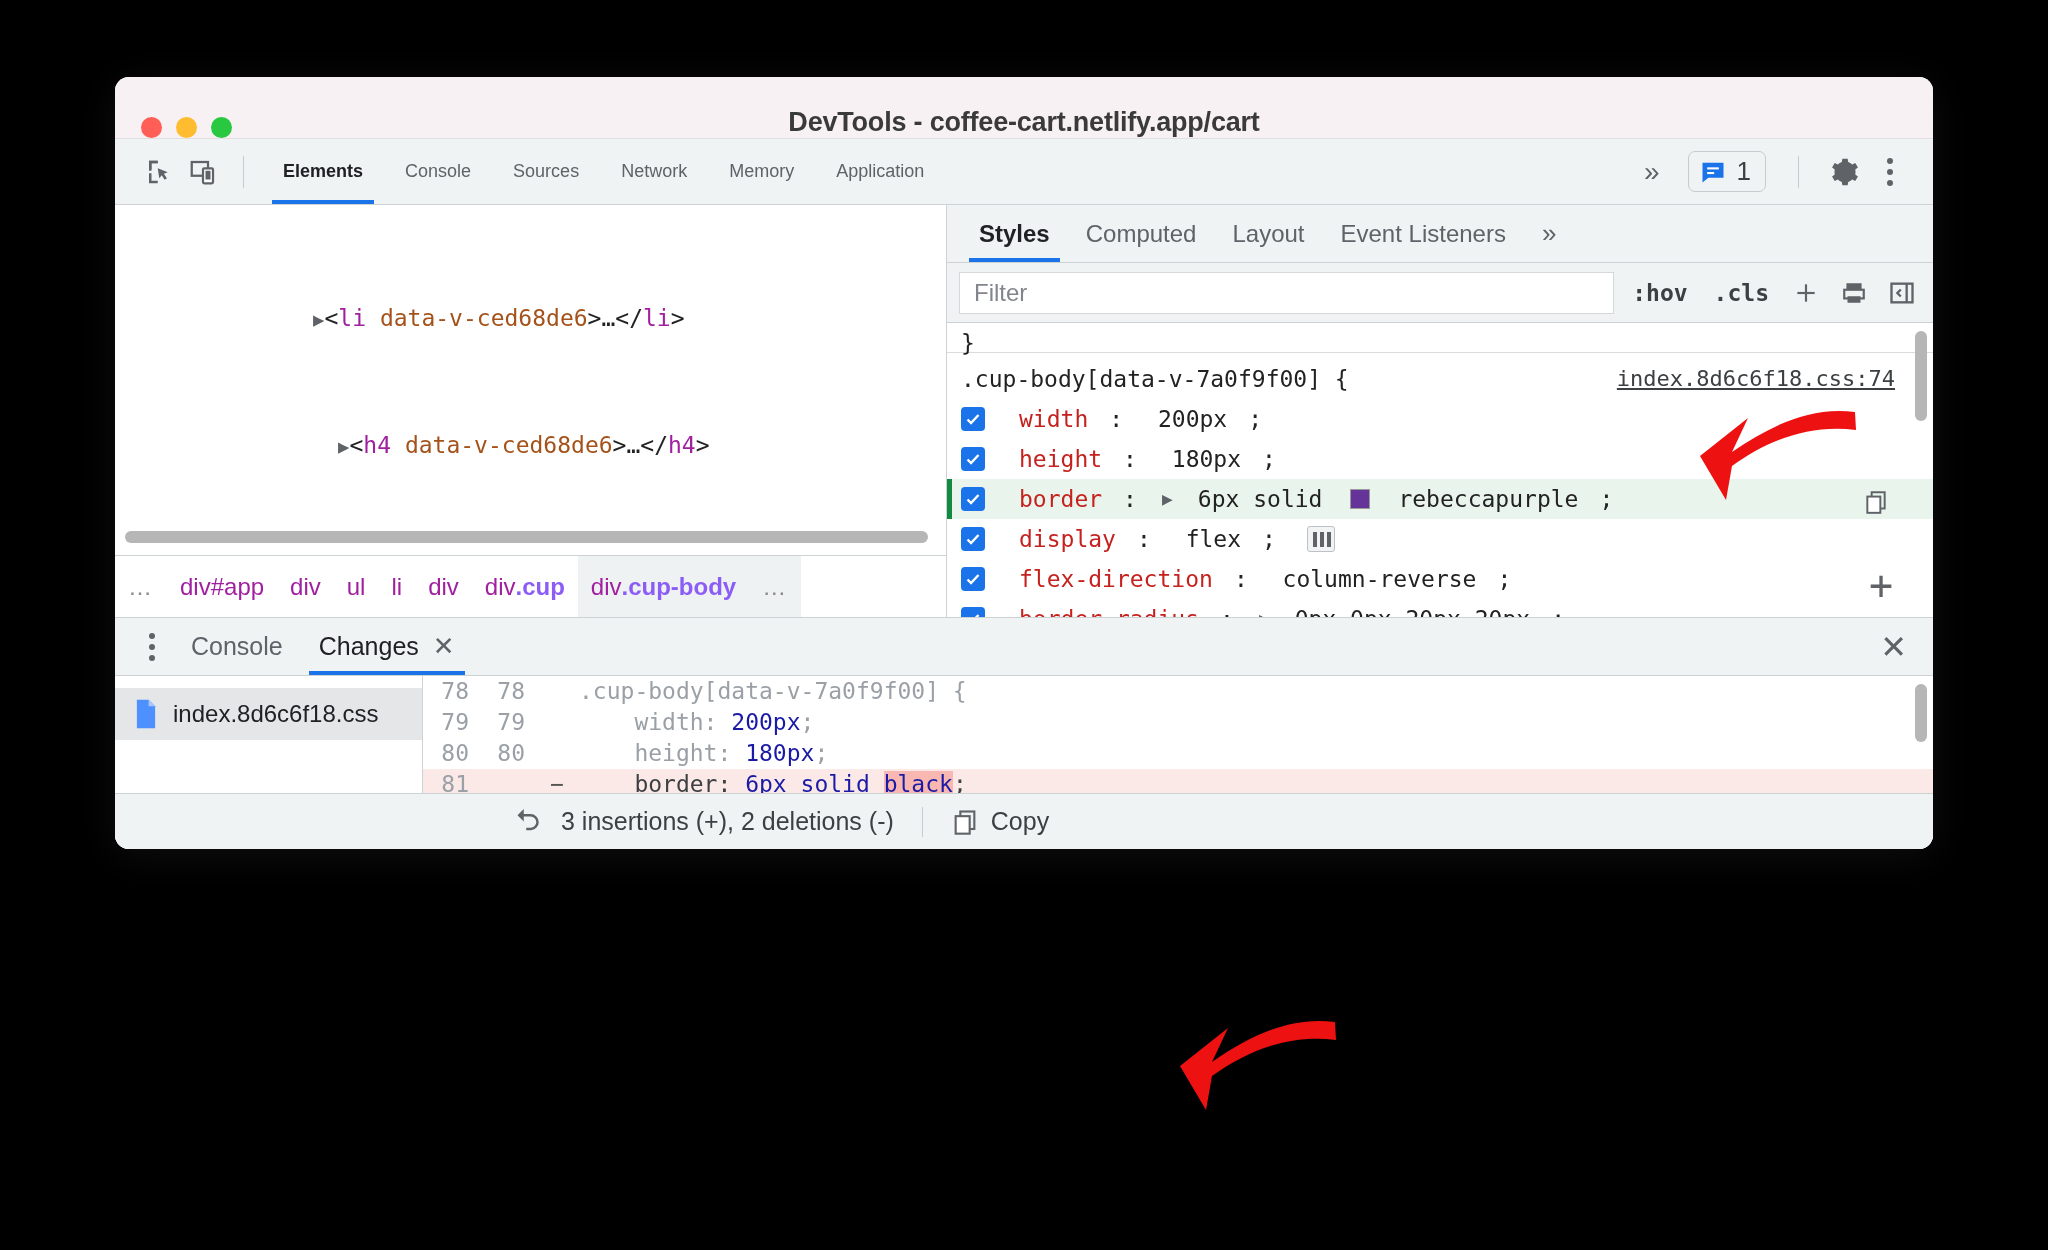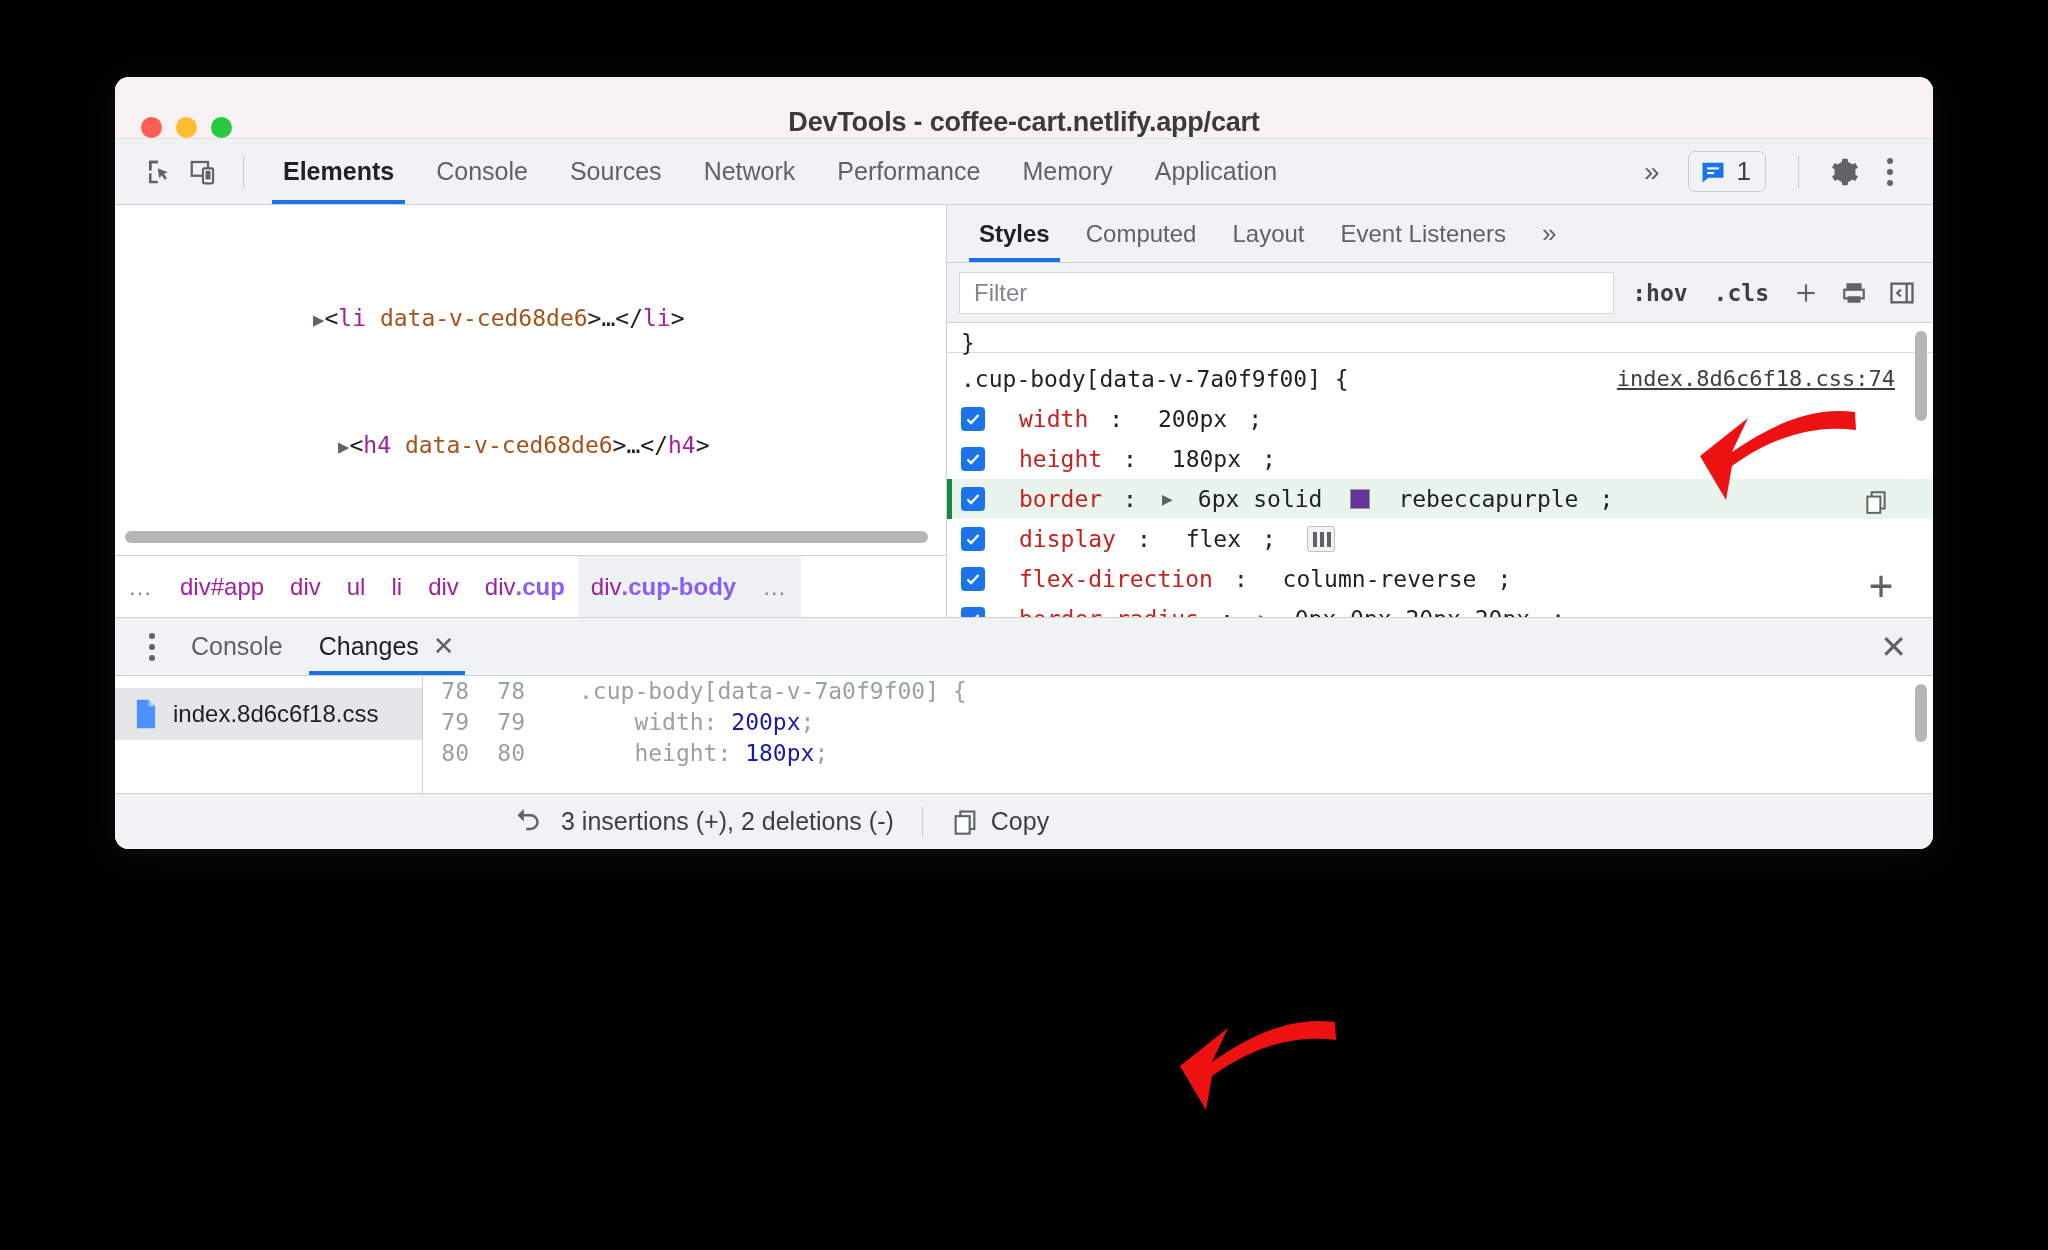--- a/index.html
+++ b/index.html
@@ -43,21 +43,21 @@
     display: flex; align-items: center; padding: 0 22px;
     position: relative;
   }
   .tb-icon {
     width: 44px; height: 44px; display:flex; align-items:center; justify-content:center;
     color:#5f6368;
   }
   .tb-sep { width:1px; height:32px; background:#c6cbcd; margin:0 18px; }
   .tabs { display: flex; align-items: center; height: 100%; }
   .tab {
-    font-size: 25px; color: #5f6368; padding: 0 21px; height: 100%;
+    font-size: 18px; color: #5f6368; padding: 0 21px; height: 100%;
     display: flex; align-items: center; position: relative; white-space: nowrap;
   }
   .tab.active { color: #202124; font-weight: 600; }
   .tab.active::after {
     content: ""; position: absolute; left: 10px; right: 10px; bottom: 0;
     height: 4px; background: #1a73e8;
   }
   .tb-right { margin-left: auto; display: flex; align-items: center; gap: 4px; }
   .chev { font-size: 28px; color: #5f6368; padding: 0 14px; }
   .msgbadge {
@@ -255,21 +255,20 @@
             <rect x="14" y="11" width="4" height="7" fill="#5f6368"></rect>
           </svg>
       </div>
       <div class="tb-sep"></div>
 
       <div class="tabs">
         <div class="tab active">Elements</div>
         <div class="tab">Console</div>
         <div class="tab">Sources</div>
         <div class="tab">Network</div>
-        <div class="tab">Performance</div>
         <div class="tab">Memory</div>
         <div class="tab">Application</div>
       </div>
 
       <div class="tb-right">
         <div class="chev">»</div>
         <div class="msgbadge">
           <svg width="28" height="28" viewBox="0 0 24 24">
               <path d="M3 4h18v13H8l-5 4V4z" fill="#1a73e8"></path>
               <rect x="7" y="8" width="10" height="1.8" fill="#fff"></rect>
@@ -490,20 +489,21 @@
                 <path d="M12 1l5 5h-5z" fill="#a8c7fa"></path>
               </svg>
             <span>index.8d6c6f18.css</span>
           </div>
         </div>
 
         <div class="diff">
           <div class="dline"><span class="gut">78</span><span class="gut">78</span><span class="sign"></span><span class="code">.cup-body[data-v-7a0f9f00] {</span></div>
           <div class="dline"><span class="gut">79</span><span class="gut">79</span><span class="sign"></span><span class="code">    width: <span class="kw">200px</span>;</span></div>
           <div class="dline"><span class="gut">80</span><span class="gut">80</span><span class="sign"></span><span class="code">    height: <span class="kw">180px</span>;</span></div>
+          <div class="dline del"><span class="gut">81</span><span class="gut"></span><span class="sign">−</span><span class="code">    border: <span class="kw">6px solid</span> <span class="kw hl-del">black</span>;</span></div>
 
           <div class="diff-scroll"></div>
         </div>
       </div>
 
       <div class="dr-footer">
         <span>
           <svg width="30" height="30" viewBox="0 0 24 24">
               <path d="M12.5 8H7V4L2 9l5 5v-4h5.5a4.5 4.5 0 010 9H9v2h3.5a6.5 6.5 0 000-13z" fill="#5f6368"></path>
             </svg>

